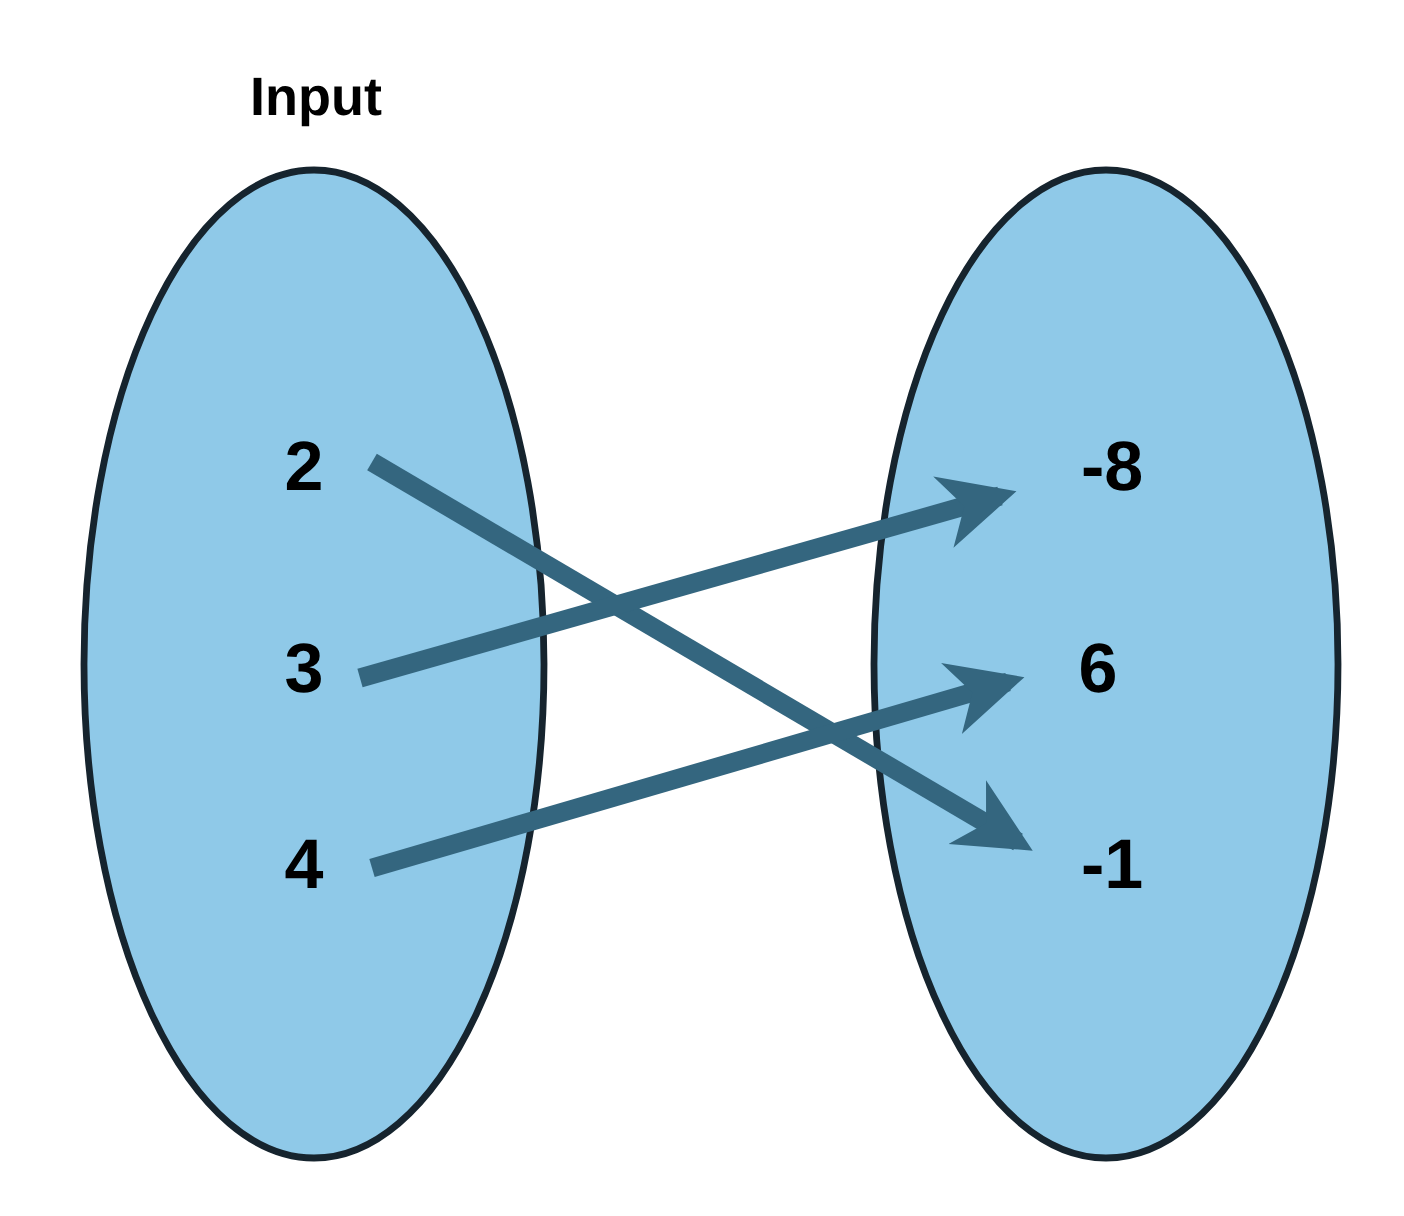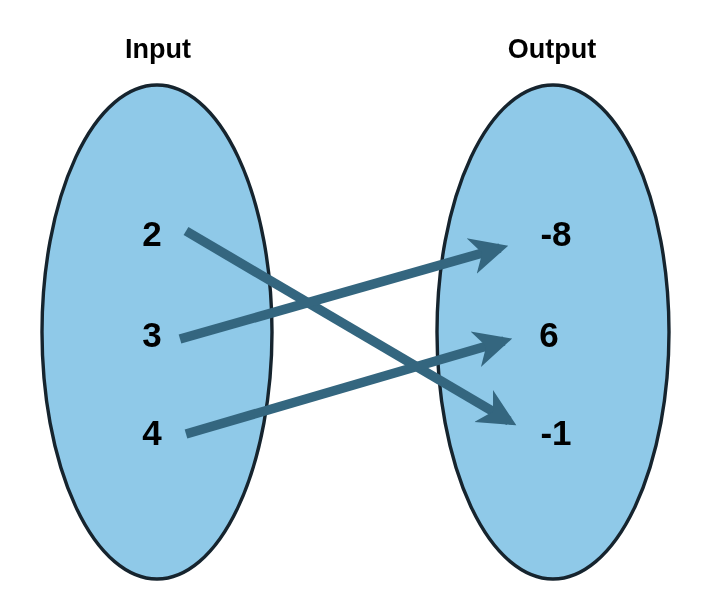--- a/index.html
+++ b/index.html
@@ -60,21 +60,20 @@
 
     <line x1="186" y1="231" x2="509" y2="421" stroke="#34667F" stroke-width="9.5" marker-end="url(#arrowhead)"></line>
 
     <line x1="180" y1="339" x2="500" y2="248" stroke="#34667F" stroke-width="9.5" marker-end="url(#arrowhead)"></line>
 
     <line x1="186" y1="434" x2="504" y2="341" stroke="#34667F" stroke-width="9.5" marker-end="url(#arrowhead)"></line>
   </svg>
 
   <div class="set-label" style="left:158px; top:49px;">Input</div>
 
-  <div class="set-label" style="left:552px; top:49px;">Output</div>
 
   <div class="element-label" style="left:152px; top:234px;">2</div>
 
   <div class="element-label" style="left:152px; top:335px;">3</div>
 
   <div class="element-label" style="left:152px; top:433px;">4</div>
 
   <div class="element-label" style="left:556px; top:234px;">-8</div>
 
   <div class="element-label" style="left:549px; top:335px;">6</div>

